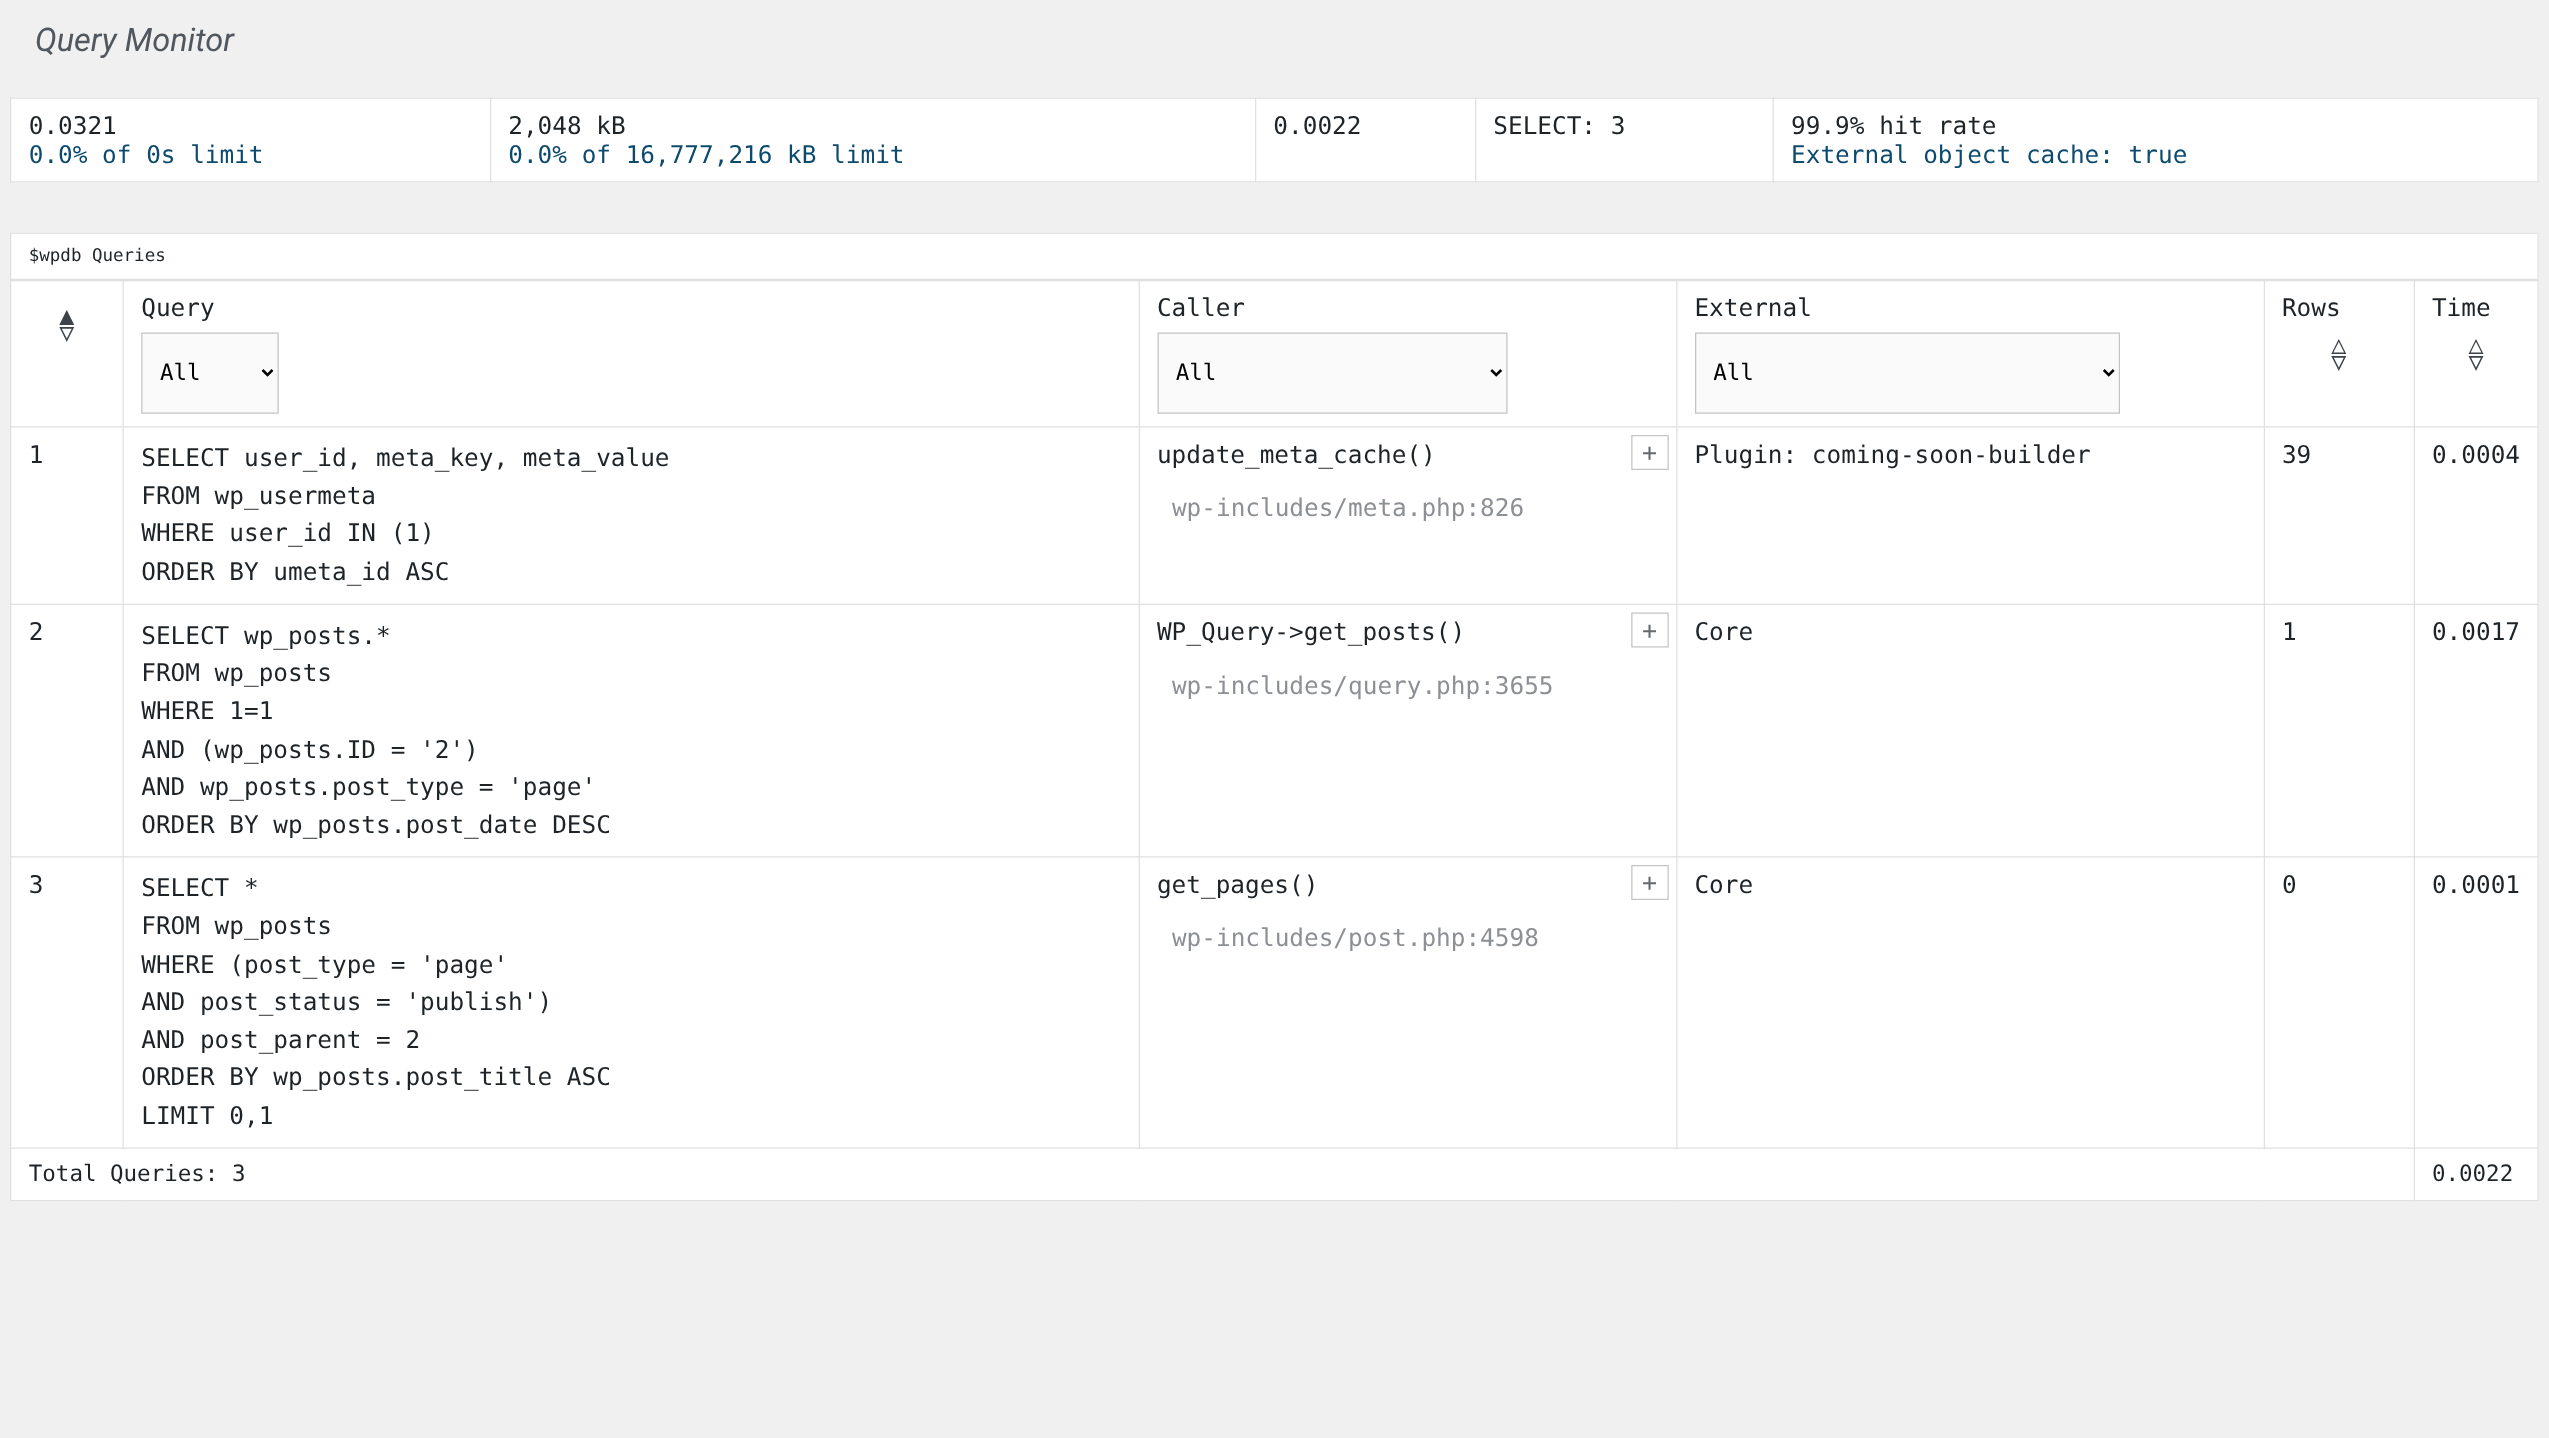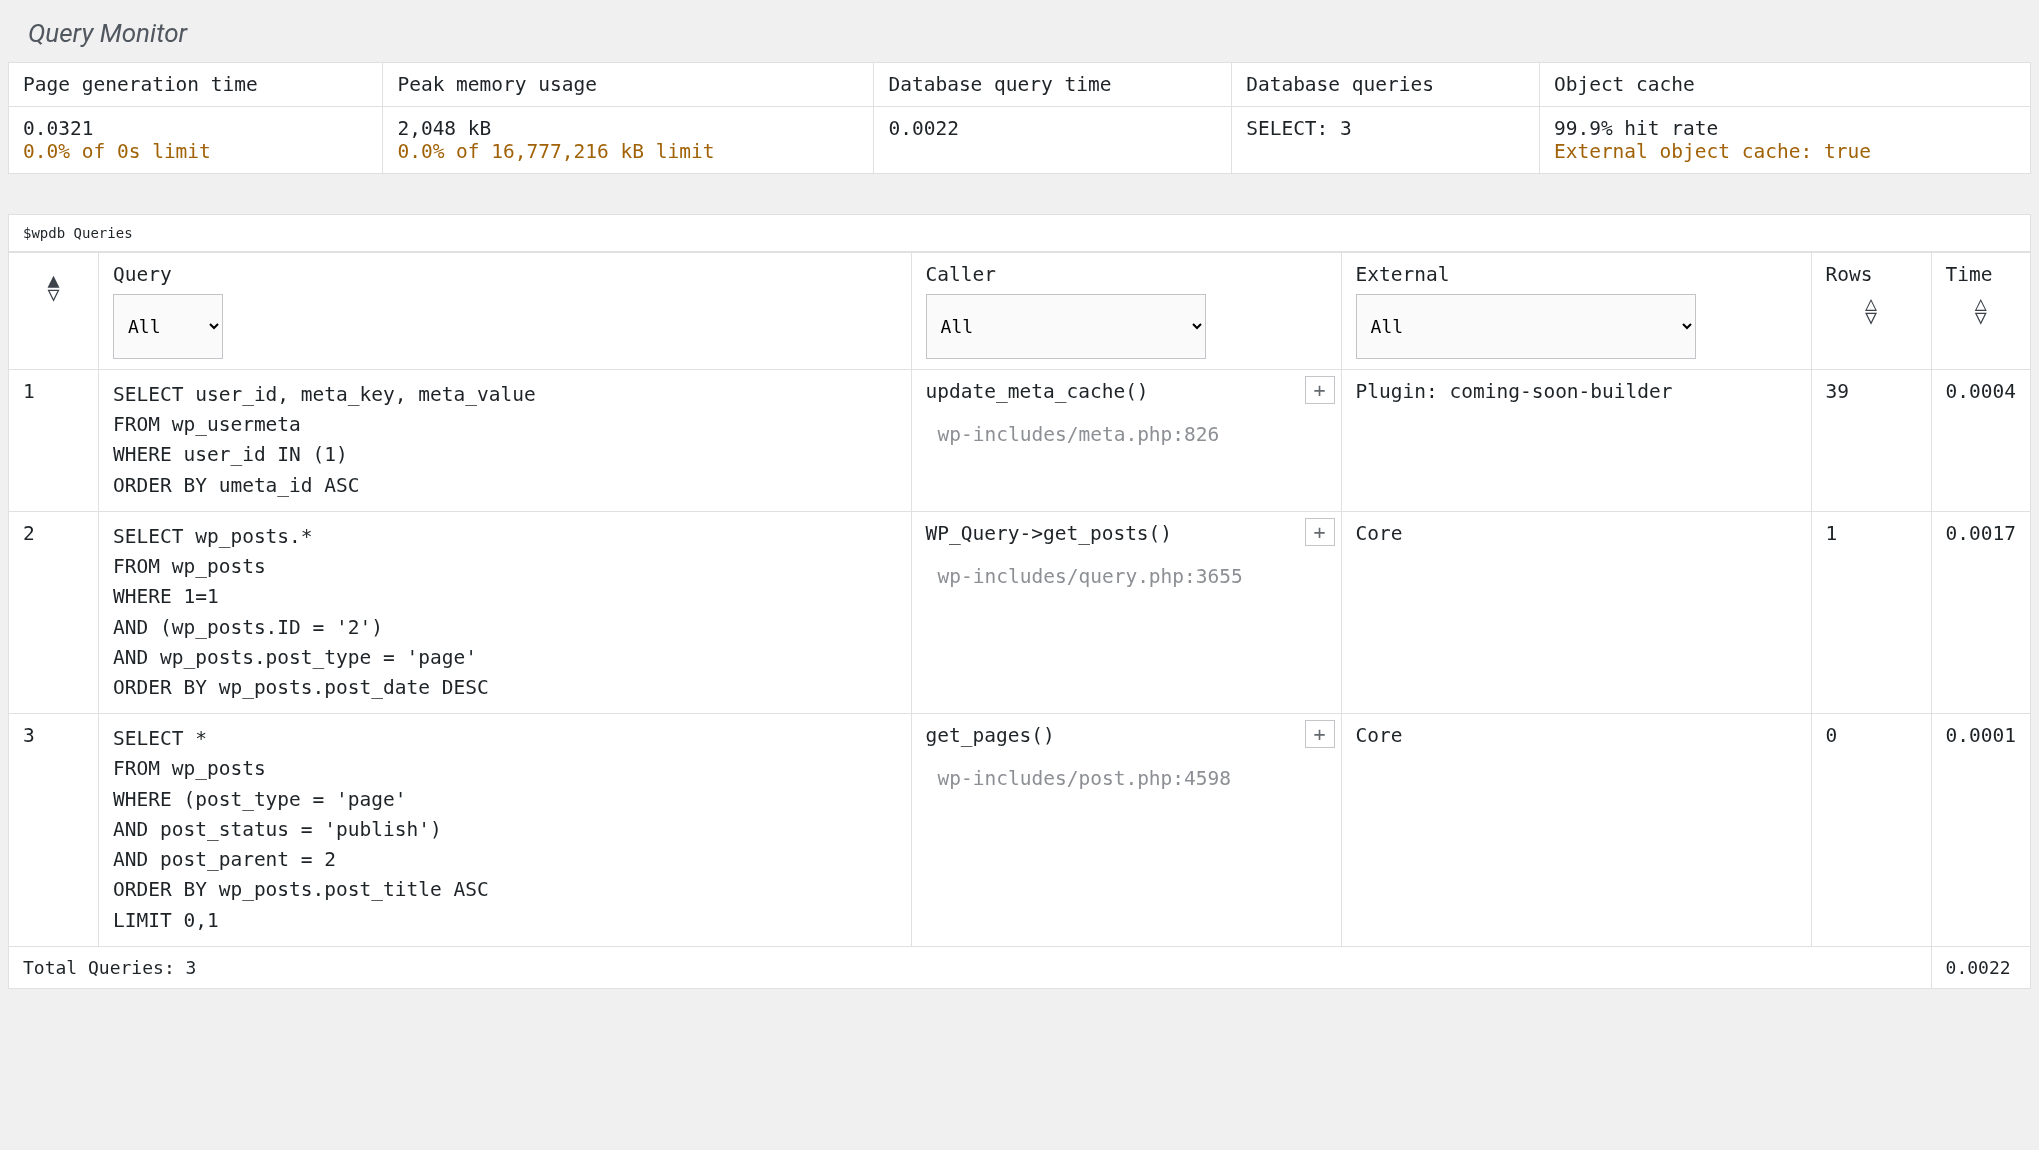--- a/index.html
+++ b/index.html
@@ -6,38 +6,38 @@
 body {
   background: #f0f0f1;
   font-family: -apple-system, BlinkMacSystemFont, "Segoe UI", Roboto, sans-serif;
   color: #1d2327;
   font-size: 18px;
 }
 .title {
   font-style: italic;
   font-size: 26px;
   color: #50575e;
-  padding: 18px 20px 14px 28px;
+  padding: 18px 20px 30px 28px;
 }
 .stats-table {
   width: calc(100% - 16px);
   margin: 0 8px;
   border-collapse: collapse;
   background: #fff;
 }
 .stats-table th, .stats-table td {
   border: 1px solid #e0e0e0;
   padding: 10px 14px;
   text-align: left;
   vertical-align: top;
   font-family: Menlo, Monaco, Consolas, monospace;
   font-weight: normal;
   font-size: 19.5px;
 }
-.stats-table .sub { color: #a16207; }
+.stats-table .sub { color: #0c4a6e; }
 .section-title {
   background: #fff;
   margin: 40px 8px 0 8px;
   padding: 10px 14px;
   border: 1px solid #e0e0e0;
   font-family: Menlo, Monaco, Consolas, monospace;
   font-size: 14px;
 }
 .qtable {
   width: calc(100% - 16px);
@@ -102,27 +102,20 @@
 .footer-left { text-align: left; }
 .footer-right { text-align: right; }
 </style>
 </head>
 <body>
 
 <div class="title">Query Monitor</div>
 
 <table class="stats-table">
   <tbody>
-      <tr>
-    <th>Page generation time</th>
-    <th>Peak memory usage</th>
-    <th>Database query time</th>
-    <th>Database queries</th>
-    <th>Object cache</th>
-  </tr>
   <tr>
     <td>
       <div>0.0321</div>
       <div class="sub">0.0% of 0s limit</div>
     </td>
     <td>
       <div>2,048 kB</div>
       <div class="sub">0.0% of 16,777,216 kB limit</div>
     </td>
     <td>

